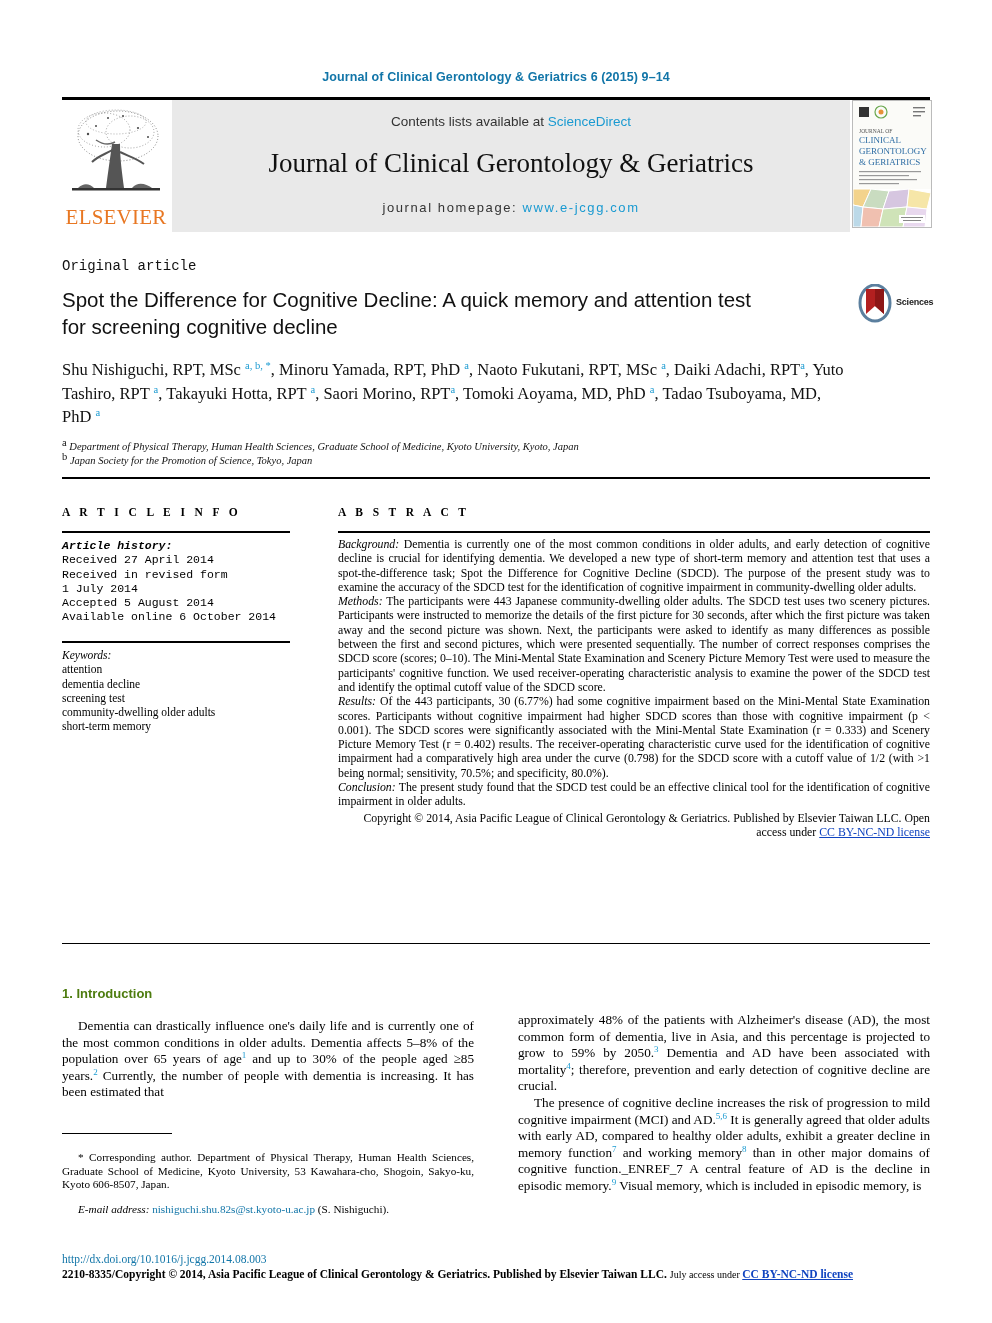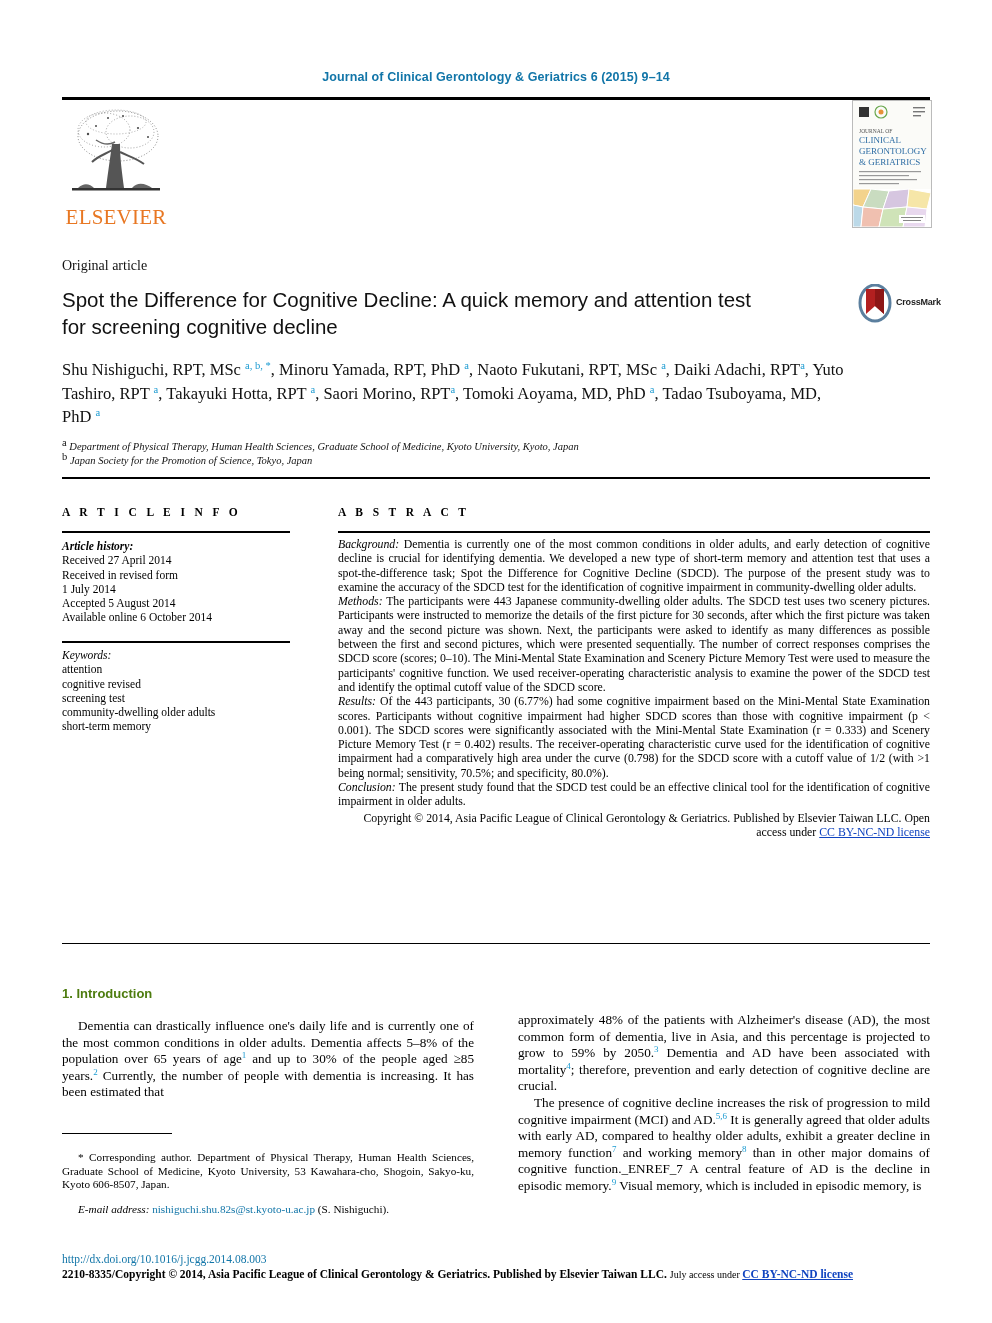--- a/index.html
+++ b/index.html
@@ -119,21 +119,21 @@
     height: 126px;
     border: 1px solid #bbb;
     background: #d946ef;
     overflow: hidden;
   }
 
   
   .article-type {
     position: absolute;
     left: 62px; top: 258px;
-    font-family: Liberation Serif, serif;
+    font-family: Liberation Mono, monospace;
     font-size: 14px;
     color: #111;
   }
   .paper-title {
     position: absolute;
     left: 62px; top: 286px;
     width: 700px;
     font-family: "Liberation Sans", sans-serif;
     font-size: 20.5px;
     line-height: 27px;
@@ -228,21 +228,21 @@
     color: #000;
   }
   .sechead.info { left: 62px; top: 506px; }
   .sechead.abs  { left: 338px; top: 506px; }
 
   
   .info-col {
     position: absolute;
     left: 62px; top: 539px;
     width: 234px;
-    font-family: Liberation Serif, serif;
+    font-family: Liberation Mono, monospace;
     font-size: 11.5px;
     line-height: 14.3px;
     color: #000;
   }
   .info-col .lbl {
     font-style: italic;
     font-weight: bold;
   }
   .rule-keywords {
     position: absolute;
@@ -388,20 +388,29 @@
             <circle cx="70" cy="24" r="1.1"></circle>
               <circle cx="80" cy="33" r="1"></circle>
             <circle cx="55" cy="12" r="1"></circle>
               <circle cx="40" cy="14" r="1"></circle>
           </g>
         </svg>
       </div>
       <div class="elsevier-word">ELSEVIER</div>
     </div>
 
+    <div class="masthead-center">
+      <div class="contents-line">
+        <span>Contents lists available at </span><span class="sd">ScienceDirect</span>
+      </div>
+      <div class="journal-title-big">Journal of Clinical Gerontology &amp; Geriatrics</div>
+      <div class="homepage-line">
+        <span>journal homepage: </span><span class="url">www.e-jcgg.com</span>
+      </div>
+    </div>
 
     <div class="cover-thumb">
       <svg width="78" height="126" viewBox="0 0 78 126">
         <rect x="0" y="0" width="78" height="126" fill="#fbfbf8"></rect>
         <rect x="6" y="6" width="10" height="10" fill="#333"></rect>
         <circle cx="28" cy="11" r="6" fill="none" stroke="#6aa84f" stroke-width="1.2"></circle>
         <circle cx="28" cy="11" r="2.5" fill="#e69138"></circle>
         <g fill="#777">
           <rect x="60" y="6" width="12" height="1.4"></rect>
           <rect x="60" y="10" width="12" height="1.4"></rect>
@@ -441,21 +450,21 @@
 
   <div class="article-type">Original article</div>
   <div class="paper-title">Spot the Difference for Cognitive Decline: A quick memory and attention test for screening cognitive decline</div>
 
   <div class="crossmark">
     <svg width="36" height="40" viewBox="0 0 36 40">
       <ellipse cx="17" cy="19" rx="15" ry="18" fill="#ffffff" stroke="#5b7f9e" stroke-width="3"></ellipse>
       <path d="M8 5 L26 5 L26 30 L17 22 L8 30 Z" fill="#b32020"></path>
       <path d="M17 5 L26 5 L26 30 L17 22 Z" fill="#8d1616"></path>
     </svg>
-    <div class="crossmark-label">CrossMark</div>
+    <div class="crossmark-label">Sciences</div>
   </div>
 
   <div class="authors">Shu Nishiguchi, RPT, MSc <sup>a, b, *</sup>, Minoru Yamada, RPT, PhD <sup>a</sup>, Naoto Fukutani, RPT, MSc <sup>a</sup>, Daiki Adachi, RPT<sup>a</sup>, Yuto Tashiro, RPT <sup>a</sup>, Takayuki Hotta, RPT <sup>a</sup>, Saori Morino, RPT<sup>a</sup>, Tomoki Aoyama, MD, PhD <sup>a</sup>, Tadao Tsuboyama, MD, PhD <sup>a</sup></div>
 
   <div class="aff">
     <div><sup>a</sup> <span>Department of Physical Therapy, Human Health Sciences, Graduate School of Medicine, Kyoto University, Kyoto, Japan</span></div>
     <div><sup>b</sup> <span>Japan Society for the Promotion of Science, Tokyo, Japan</span></div>
   </div>
 
   <div class="rule-full-top"></div>
@@ -471,21 +480,21 @@
     <div>1 July 2014</div>
     <div>Accepted 5 August 2014</div>
     <div>Available online 6 October 2014</div>
   </div>
 
   <div class="rule-keywords"></div>
 
   <div class="kw-col">
     <div class="lbl">Keywords:</div>
     <div>attention</div>
-    <div>cognitive revised</div>
+    <div>dementia decline</div>
     <div>screening test</div>
     <div>community-dwelling older adults</div>
     <div>short-term memory</div>
   </div>
 
   <div class="abstract">
     <p><span class="lead">Background:</span><span> Dementia is currently one of the most common conditions in older adults, and early detection of cognitive decline is crucial for identifying dementia. We developed a new type of short-term memory and attention test that uses a spot-the-difference task; Spot the Difference for Cognitive Decline (SDCD). The purpose of the present study was to examine the accuracy of the SDCD test for the identification of cognitive impairment in community-dwelling older adults.</span></p>
     <p><span class="lead">Methods:</span><span> The participants were 443 Japanese community-dwelling older adults. The SDCD test uses two scenery pictures. Participants were instructed to memorize the details of the first picture for 30 seconds, after which the first picture was taken away and the second picture was shown. Next, the participants were asked to identify as many differences as possible between the first and second pictures, which were presented sequentially. The number of correct responses comprises the SDCD score (scores; 0–10). The Mini-Mental State Examination and Scenery Picture Memory Test were used to measure the participants' cognitive function. We used receiver-operating characteristic analysis to examine the power of the SDCD test and identify the optimal cutoff value of the SDCD score.</span></p>
     <p><span class="lead">Results:</span><span> Of the 443 participants, 30 (6.77%) had some cognitive impairment based on the Mini-Mental State Examination scores. Participants without cognitive impairment had higher SDCD scores than those with cognitive impairment (p &lt; 0.001). The SDCD scores were significantly associated with the Mini-Mental State Examination (r = 0.333) and Scenery Picture Memory Test (r = 0.402) results. The receiver-operating characteristic curve used for the identification of cognitive impairment had a comparatively high area under the curve (0.798) for the SDCD score with a cutoff value of 1/2 (with &gt;1 being normal; sensitivity, 70.5%; and specificity, 80.0%).</span></p>
     <p><span class="lead">Conclusion:</span><span> The present study found that the SDCD test could be an effective clinical tool for the identification of cognitive impairment in older adults.</span></p>

